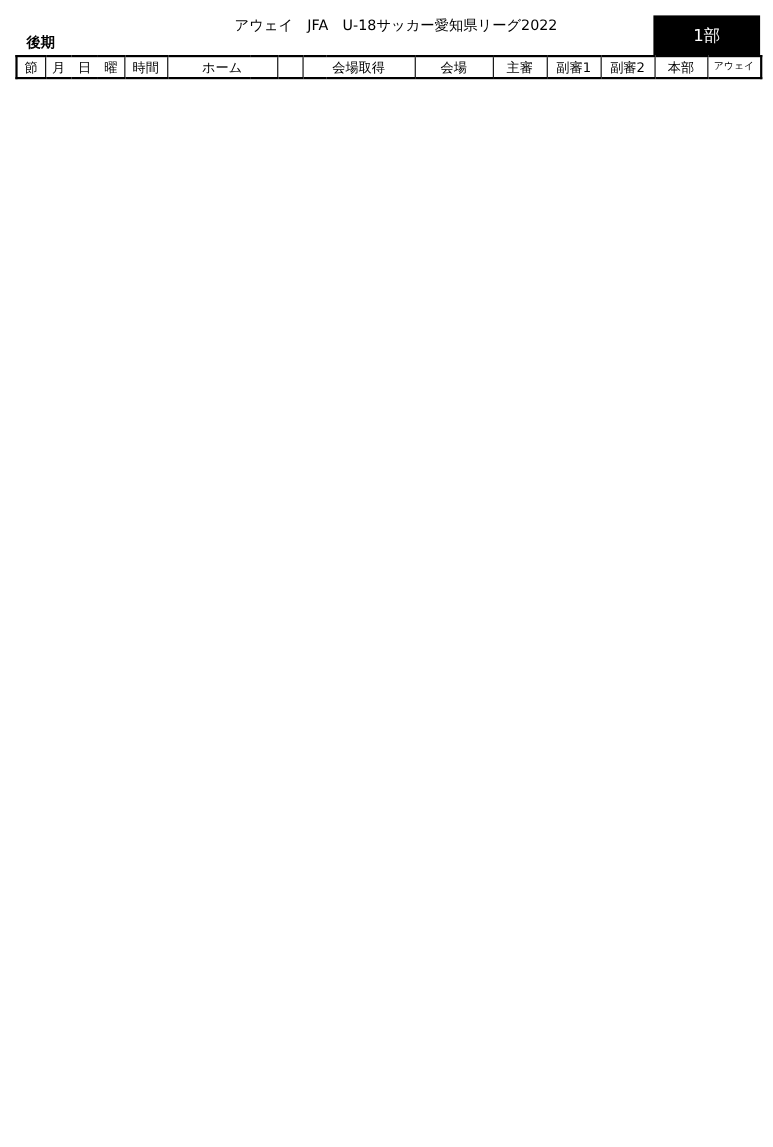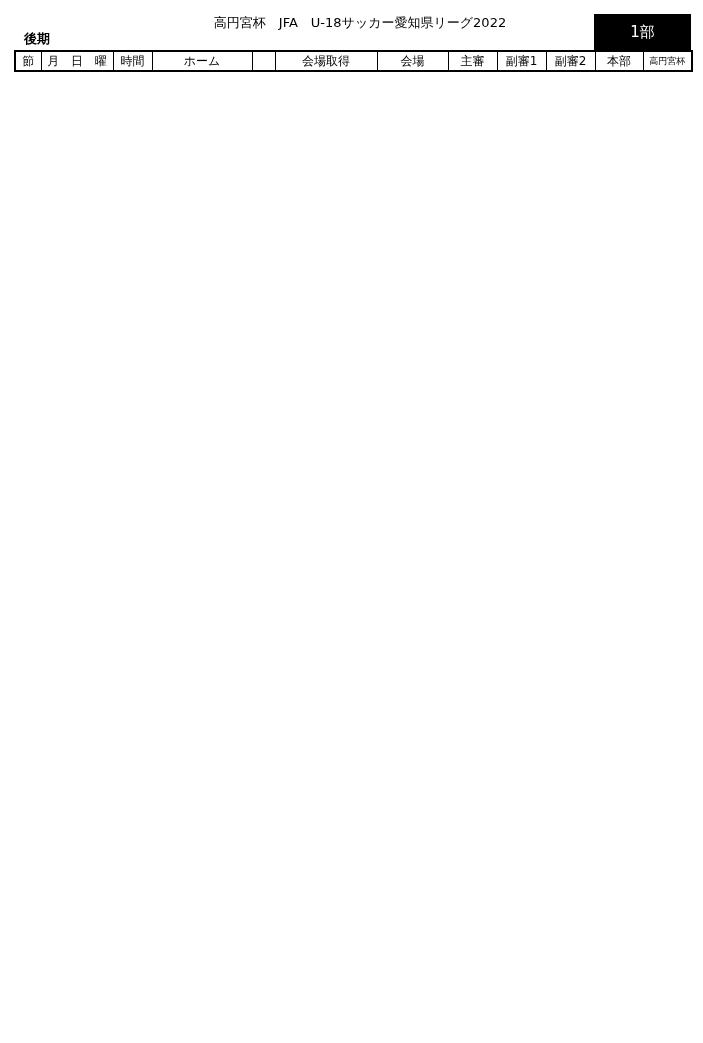--- a/index.html
+++ b/index.html
@@ -20,21 +20,21 @@
   table.sched tr:last-child td { border-bottom:2px solid #000; }
   td.nb { border-left:none !important; border-right:none !important; }
   td.nbl { border-left:none !important; }
   td.nbr { border-right:none !important; }
   td.sm { font-size:8px !important; }
   .hdr td { font-size:12px; }
 </style>
 </head>
 <body>
 
-<div class="title">高円宮杯　JFA　U-18サッカー愛知県リーグ2022</div>
+<div class="title">アウェイ　JFA　U-18サッカー愛知県リーグ2022</div>
 <div class="period">後期</div>
 <div class="division">1部</div>
 
 <table class="sched hdr" style="top:50px;">
   <colgroup>
     <col style="width:26px">
       <col style="width:24px">
       <col style="width:24px">
       <col style="width:24px">
     <col style="width:39px">
@@ -58,21 +58,21 @@
     <td class="nbl">曜</td>
     <td>時間</td>
     <td colspan="2">ホーム</td>
     <td></td>
     <td colspan="2">会場取得</td>
     <td>会場</td>
     <td>主審</td>
     <td>副審1</td>
     <td>副審2</td>
     <td>本部</td>
-    <td class="last sm" style="font-size:9px !important">高円宮杯</td>
+    <td class="last sm" style="font-size:9px !important">アウェイ</td>
   </tr>
 </tbody>
   </table>
 
 <div id="blocks">
     <table class="sched" style="top: 68px;">
       <colgroup>
         <col style="width: 26px;">
         <col style="width: 24px;">
         <col style="width: 24px;">

